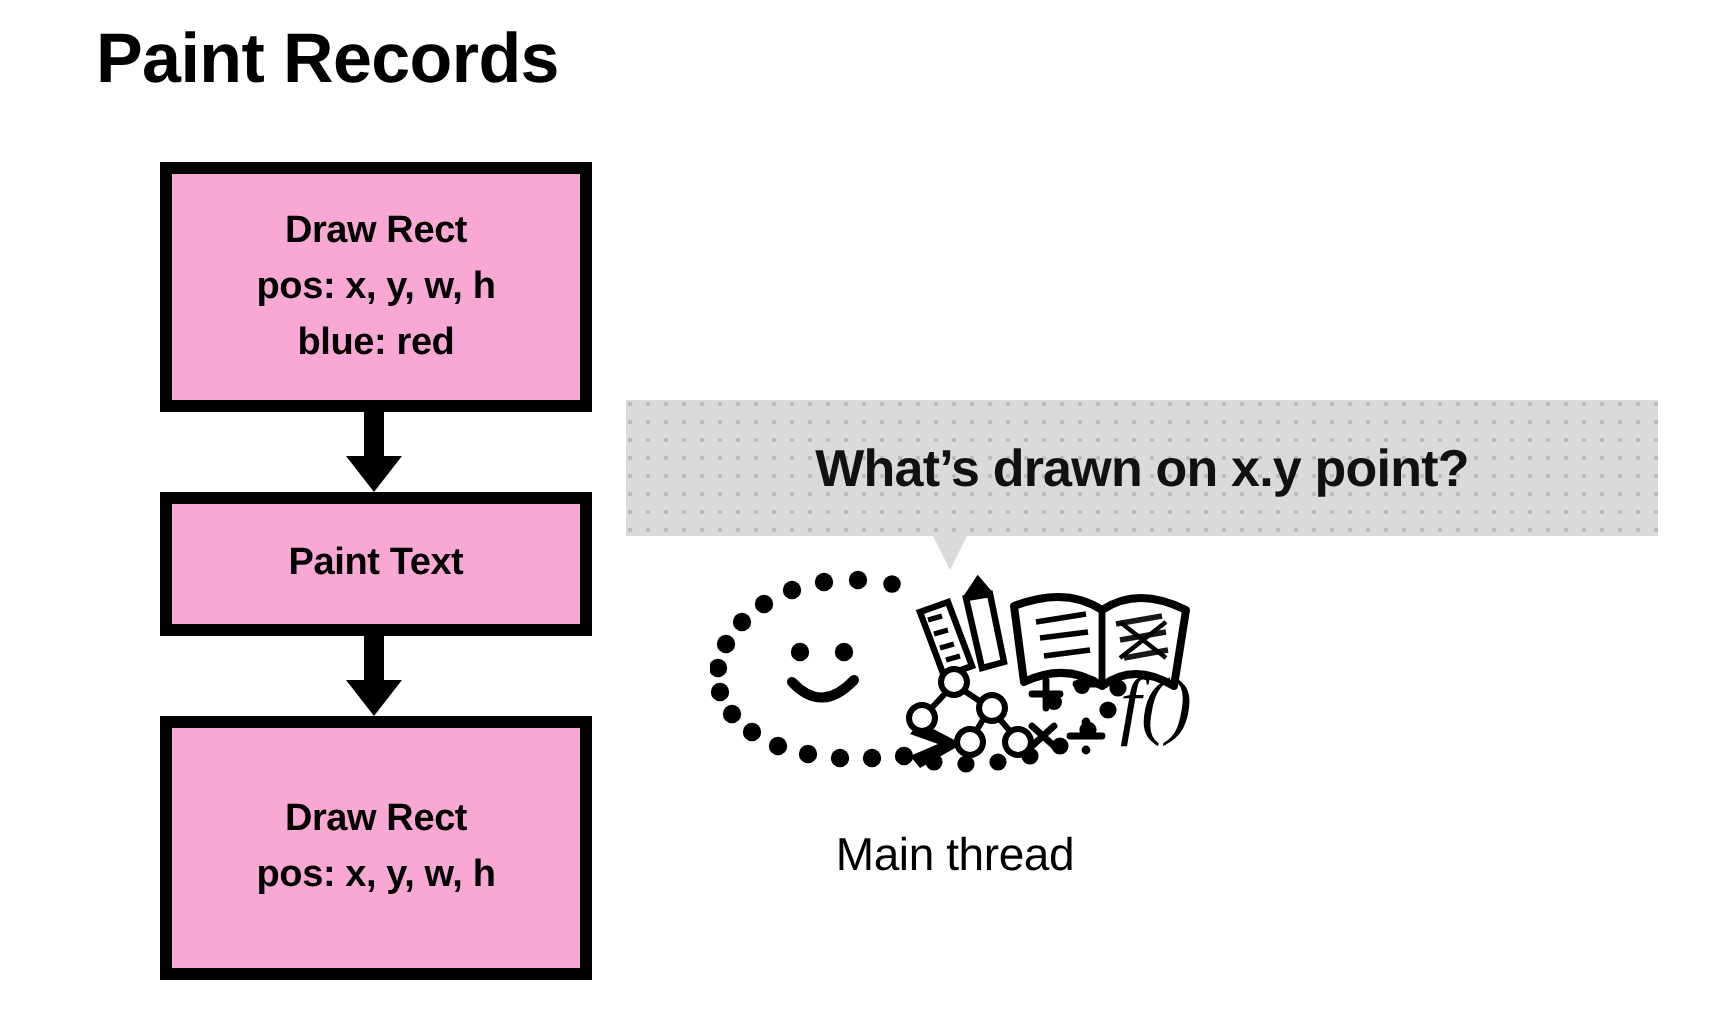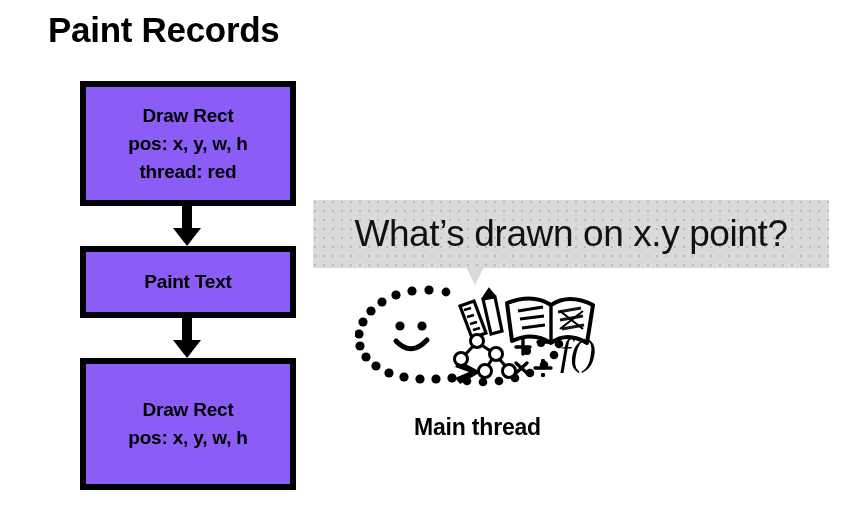--- a/index.html
+++ b/index.html
@@ -33,21 +33,21 @@
     letter-spacing: -0.3px;
     line-height: 44px;
     white-space: nowrap;
   }
 
   
   .record-box {
     position: absolute;
     box-sizing: border-box;
     border: 6px solid #000000;
-    background: #8b5cf6;
+    background: #f9a8d4;
     display: flex;
     flex-direction: column;
     align-items: center;
     justify-content: center;
     text-align: right;
   }
   .record-line {
     font-size: 19px;
     font-weight: bold;
     line-height: 28px;
@@ -96,22 +96,22 @@
     height: 68px;
     background-color: #dadada;
     background-image:
       radial-gradient(circle at 2px 2px, rgba(150,150,150,0.45) 1px, transparent 1.2px);
     background-size: 9px 9px;
     display: flex;
     align-items: center;
     justify-content: center;
   }
   #speech-bubble .bubble-text {
-    font-size: 37px;
-    font-weight: normal;
+    font-size: 26px;
+    font-weight: bold;
     letter-spacing: -0.4px;
     line-height: 40px;
     white-space: nowrap;
     color: #111111;
   }
   #bubble-tail {
     position: absolute;
     left: 466px;
     top: 267px;
     width: 0;
@@ -131,37 +131,37 @@
   }
   #thread-illustration svg { display: block; }
 
   #main-thread-label {
     position: absolute;
     left: 355px;
     top: 412px;
     width: 245px;
     text-align: center;
     font-size: 23px;
-    font-weight: bold;
+    font-weight: normal;
     letter-spacing: -0.2px;
     line-height: 30px;
     white-space: nowrap;
   }
 </style>
 </head>
 <body>
 
 <div id="stage">
 
   <div class="page-title">Paint Records</div>
 
   <div class="record-box" id="box-1">
     <div class="record-line">Draw Rect</div>
     <div class="record-line">pos: x, y, w, h</div>
-    <div class="record-line">thread: red</div>
+    <div class="record-line">blue: red</div>
   </div>
 
   <div class="flow-arrow" id="arrow-1">
     <div class="shaft"></div>
     <div class="head"></div>
   </div>
 
   <div class="record-box" id="box-2">
     <div class="record-line">Paint Text</div>
   </div>

